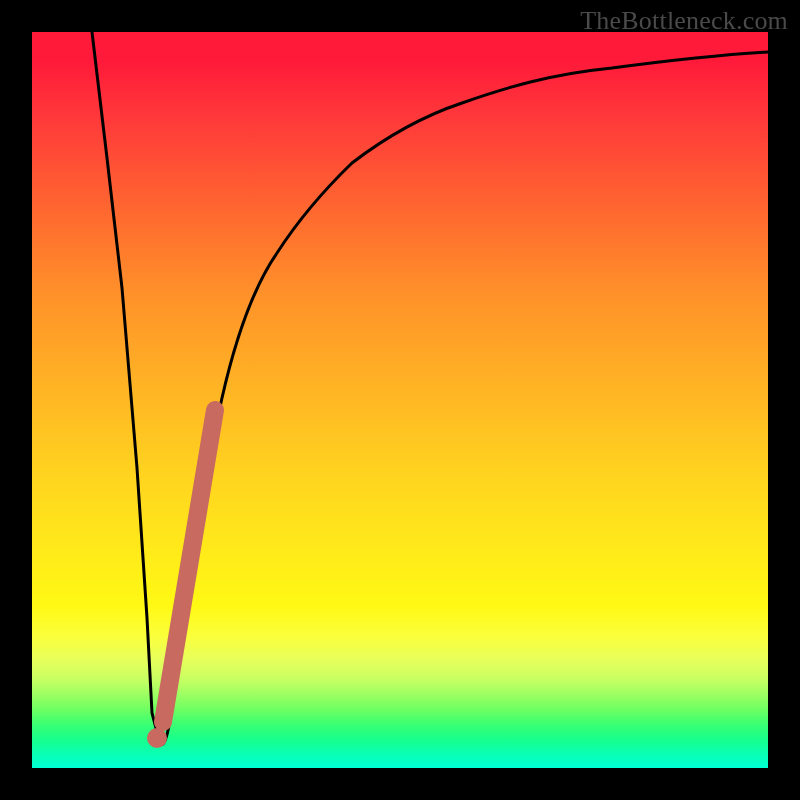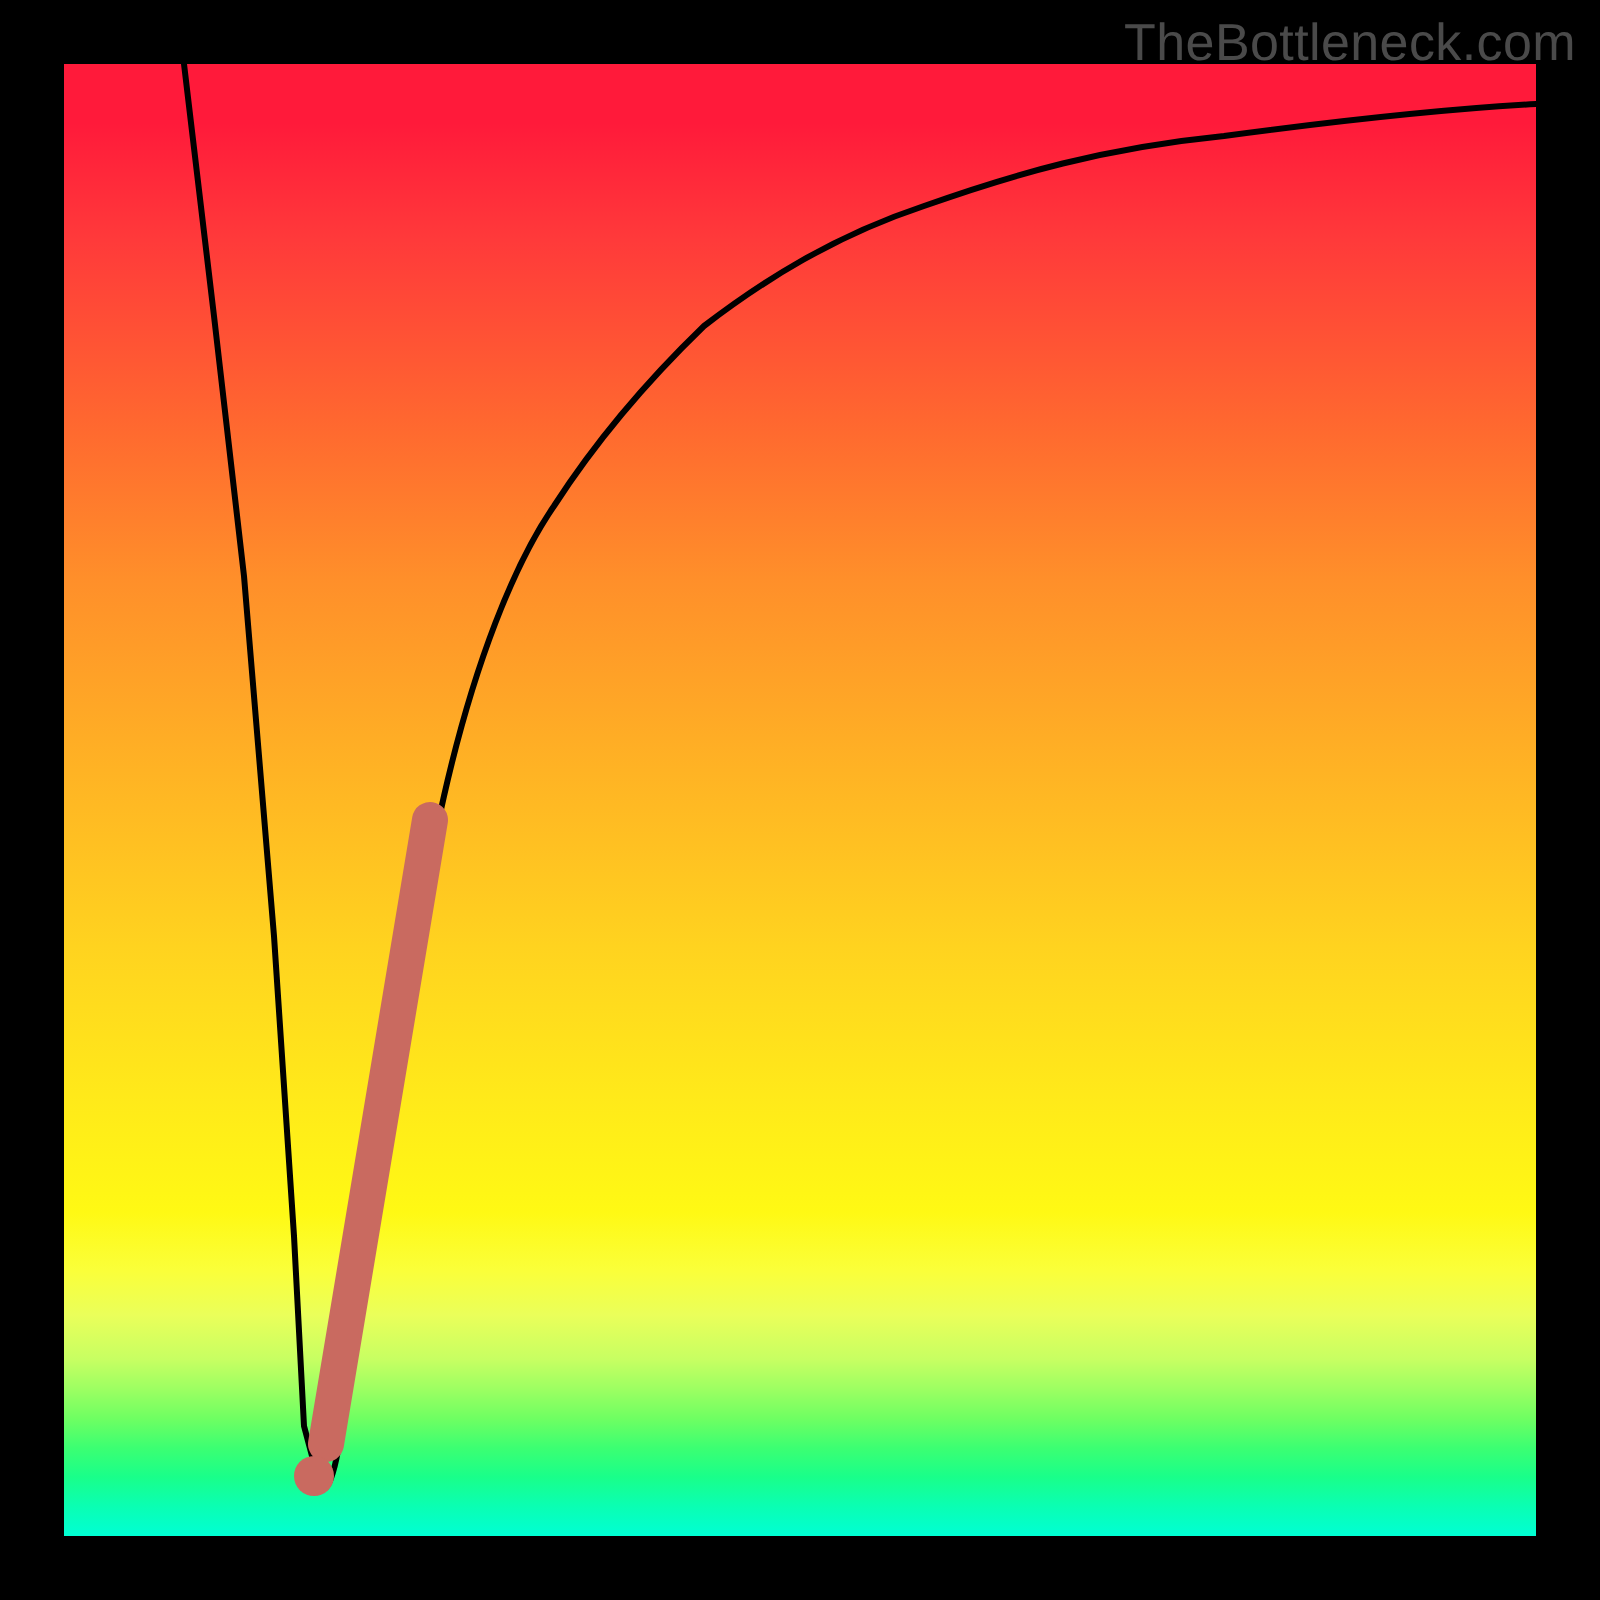--- a/index.html
+++ b/index.html
@@ -54,20 +54,21 @@
   }
   .watermark {
     position: absolute;
     top: 6px;
     right: 12px;
     color: #4a4a4a;
     font-size: 26px;
     font-weight: 500;
     letter-spacing: 0.2px;
     pointer-events: none;
+    font-family: Liberation Serif, serif;
   }
   svg {
     position: absolute;
     inset: 0;
   }
 </style>
 </head>
 <body>
 
 <div class="frame">

